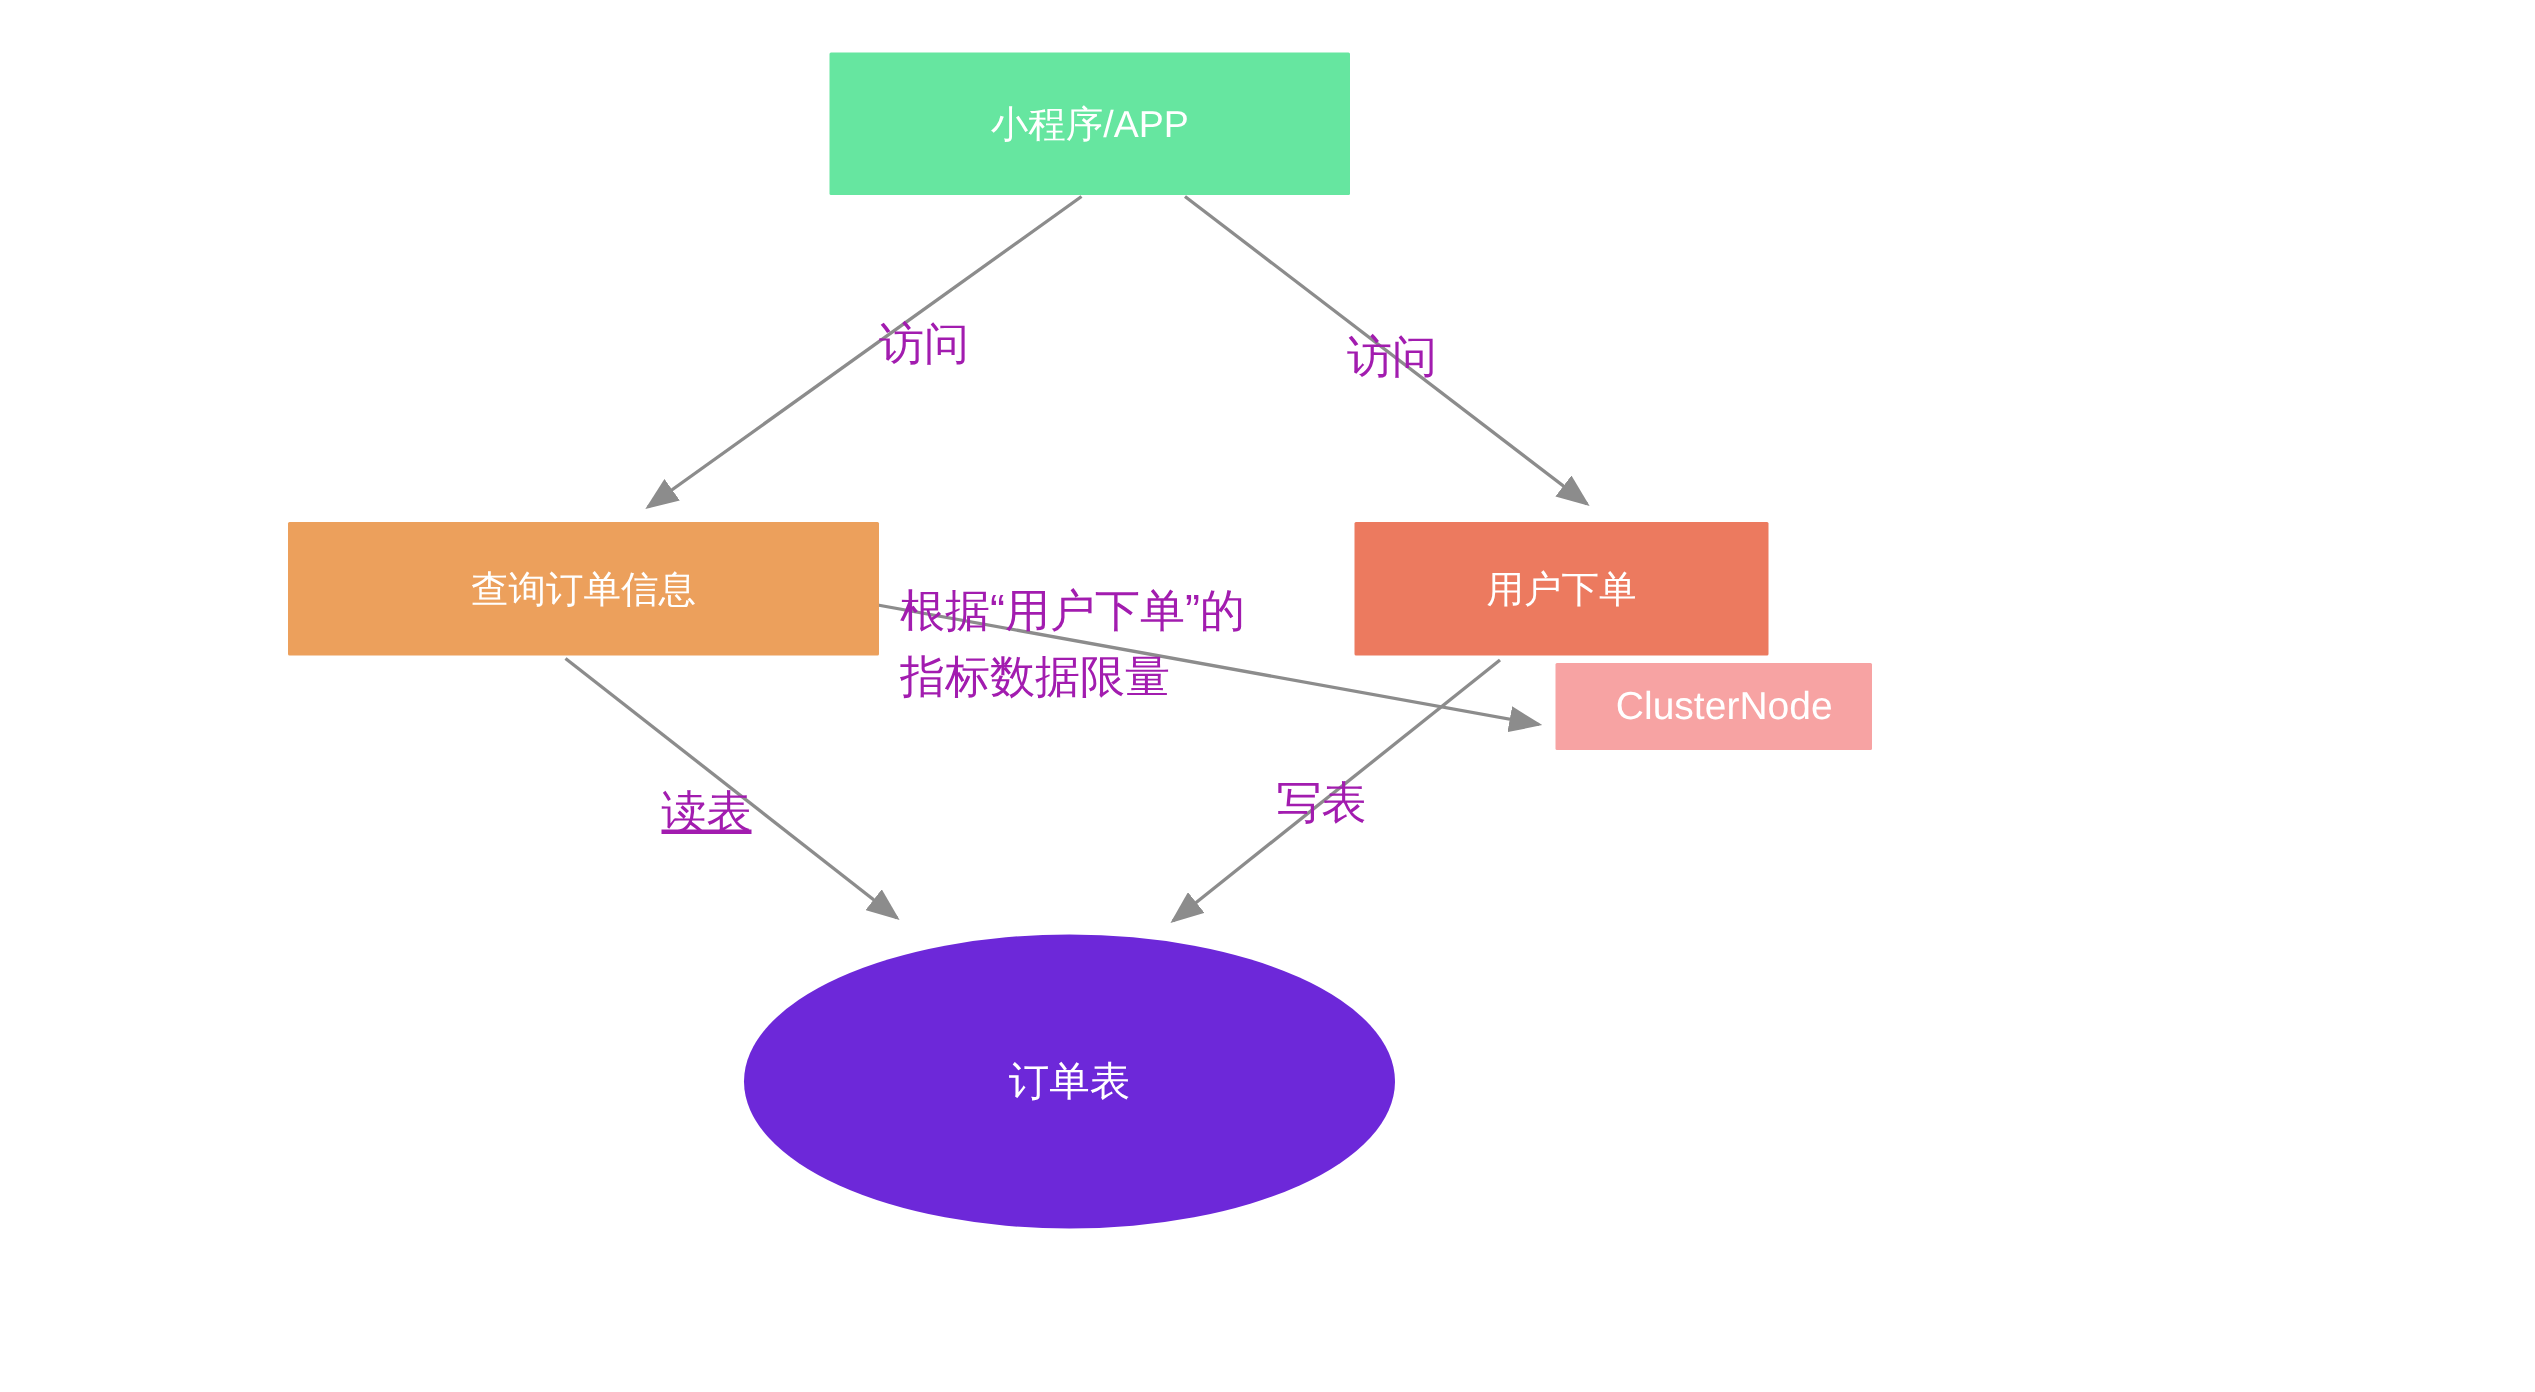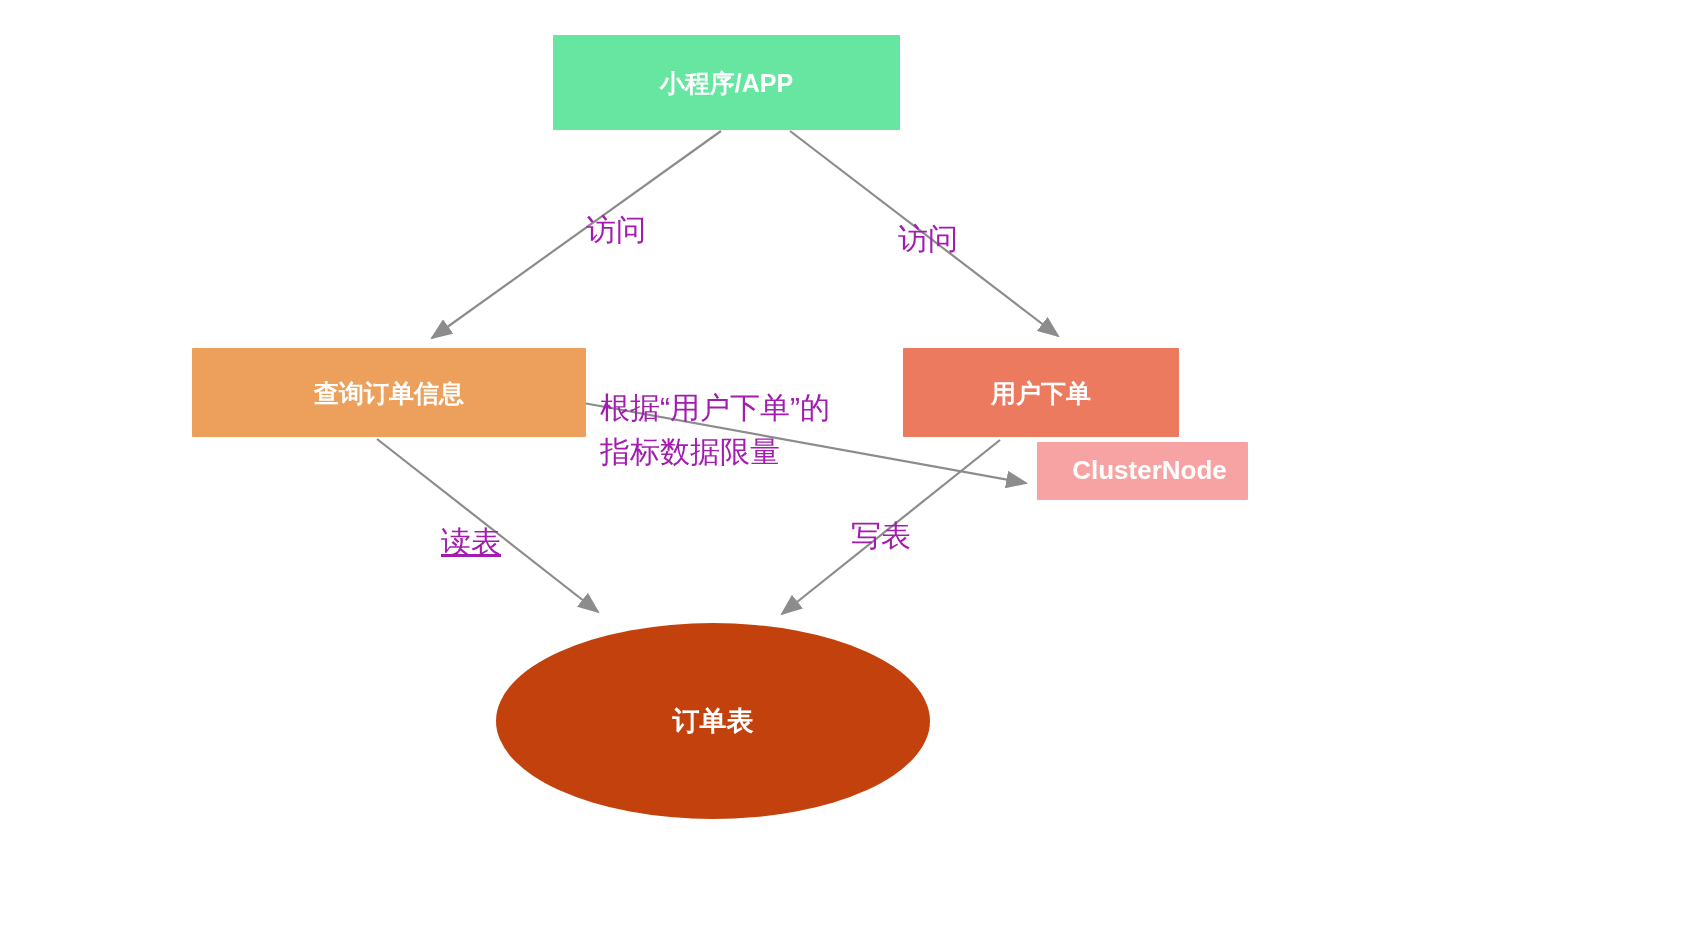--- a/index.html
+++ b/index.html
@@ -31,21 +31,20 @@
   }
   .node {
     position: absolute;
     display: flex;
     align-items: center;
     justify-content: center;
     color: #ffffff;
     box-sizing: border-box;
     text-align: center;
     line-height: 1.2;
-    font-weight: bold;
   }
   .node-rect {
     border-radius: 1px;
   }
   .node-ellipse {
     border-radius: 50%;
   }
   #node-app {
     left: 553px;
     top: 35px;
@@ -77,21 +76,21 @@
     height: 58px;
     background: #f7a3a3;
     font-size: 26px;
     padding-left: 14px;
   }
   #node-table {
     left: 496px;
     top: 623px;
     width: 434px;
     height: 196px;
-    background: #c2410c;
+    background: #6d28d9;
     font-size: 27px;
   }
   .edge-label {
     position: absolute;
     color: #a21caf;
     font-size: 30px;
     line-height: 1.45;
     white-space: pre-line;
     background: transparent;
   }

